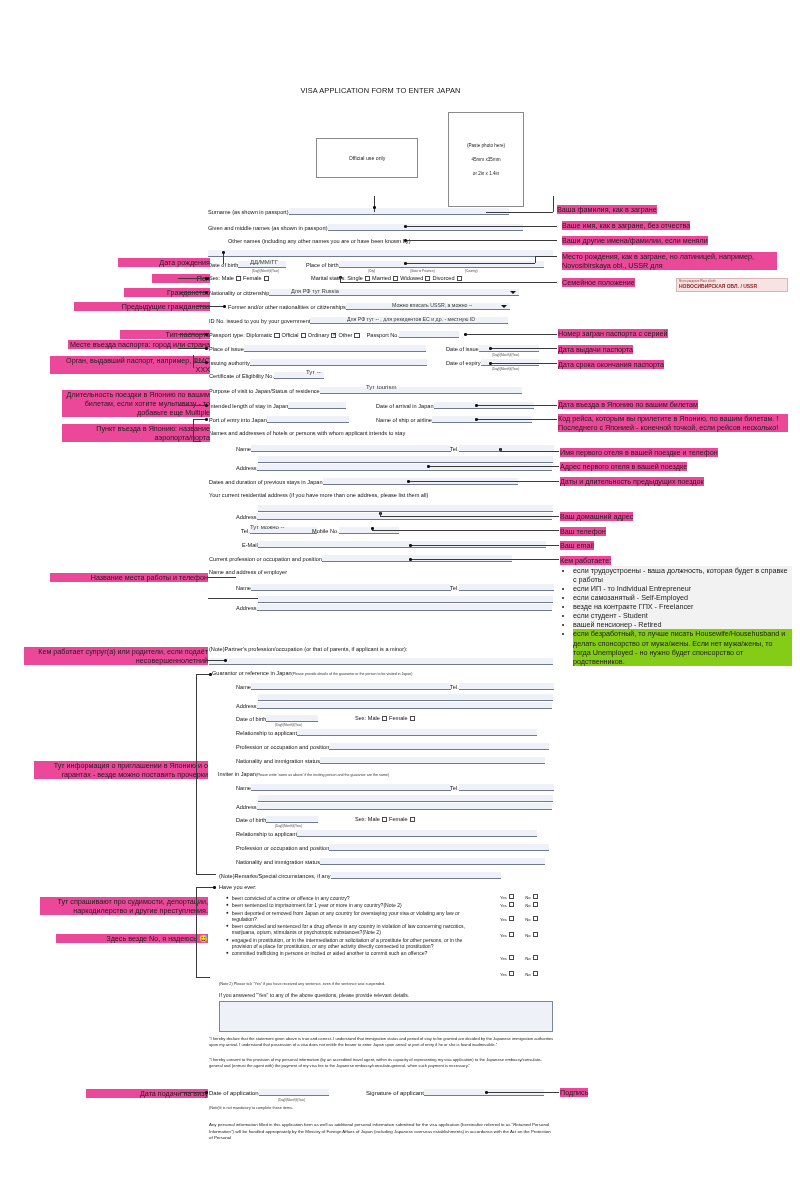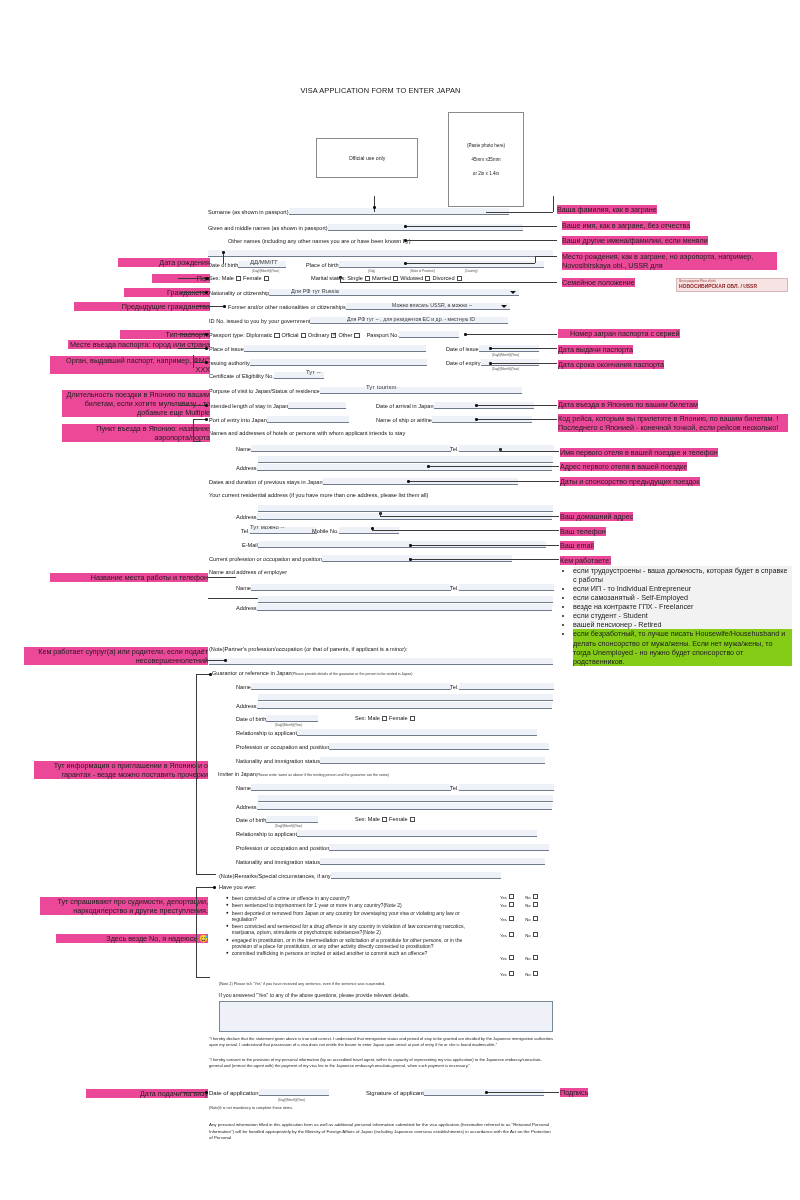--- a/index.html
+++ b/index.html
@@ -491,37 +491,37 @@
   <div class="row" style="left:366px; top:1089px;">
     <span class="lbl" style="font-size:6px">Signature of applicant</span>
     <span class="line" style="width:120px"></span>
   </div>
   <div class="footnote" style="left:209px; top:1106px;">(Note)It is not mandatory to complete these items.</div>
   <div class="para" style="left:209px; top:1122px;">Any personal information filled in this application form as well as additional personal information submitted for the visa application (hereinafter referred to as "Retained Personal Information") will be handled appropriately by the Ministry of Foreign Affairs of Japan (including Japanese overseas establishments) in accordance with the Act on the Protection of Personal</div>
 
   <div class="ann right" style="left:557px; top:205px;">Ваша фамилия, как в загране</div>
   <div class="ann right" style="left:562px; top:221px;">Ваше имя, как в загране, без отчества</div>
   <div class="ann right" style="left:562px; top:236px;">Ваши другие имена/фамилии, если меняли</div>
-  <div class="ann right" style="left:562px; top:252px; width:215px;">Место рождения, как в загране, но аэропорта, например, Novosibirskaya obl., USSR для</div>
+  <div class="ann right" style="left:562px; top:252px; width:215px;">Место рождения, как в загране, но латиницей, например, Novosibirskaya obl., USSR для</div>
   <div class="ann right" style="left:562px; top:278px;">Семейное положение</div>
 
   <div class="stamp">
     <div class="t1">Место рождения /Place of birth</div>
     <div class="t2">НОВОСИБИРСКАЯ ОБЛ. / USSR</div>
   </div>
 
-  <div class="ann right" style="left:558px; top:329px;padding-left:12px;">Номер загран паспорта с серией</div>
+  <div class="ann right" style="left:558px; top:329px;">Номер загран паспорта с серией</div>
   <div class="ann right" style="left:558px; top:345px;">Дата выдачи паспорта</div>
   <div class="ann right" style="left:558px; top:360px;">Дата срока окончания паспорта</div>
   <div class="ann right" style="left:558px; top:400px;">Дата въезда в Японию по вашим билетам</div>
   <div class="ann right" style="left:558px; top:414px; width:230px;">Код рейса, которым вы прилетите в Японию, по вашим билетам. !Последнего с Японией - конечной точкой, если рейсов несколько!</div>
 
   <div class="ann right" style="left:560px; top:448px;">Имя первого отеля в вашей поездке и телефон</div>
   <div class="ann right" style="left:560px; top:462px;">Адрес первого отеля в вашей поездке</div>
-  <div class="ann right" style="left:560px; top:477px;">Даты и спонсорство предыдущих поездок</div>
+  <div class="ann right" style="left:560px; top:477px;">Даты и длительность предыдущих поездок</div>
 
   <div class="ann right" style="left:560px; top:512px;">Ваш домашний адрес</div>
   <div class="ann right" style="left:560px; top:527px;">Ваш телефон</div>
   <div class="ann right" style="left:560px; top:541px;">Ваш email</div>
   <div class="ann right" style="left:560px; top:556px;">Кем работаете:</div>
 
   <div class="ann right" style="left:564px; top:566px; width:228px; background:transparent;">
     <ul>
       <li style="background:#f2f2f2">если трудоустроены - ваша должность, которая будет в справке с работы</li>
       <li style="background:#f2f2f2">если ИП - то Individual Entrepreneur</li>

